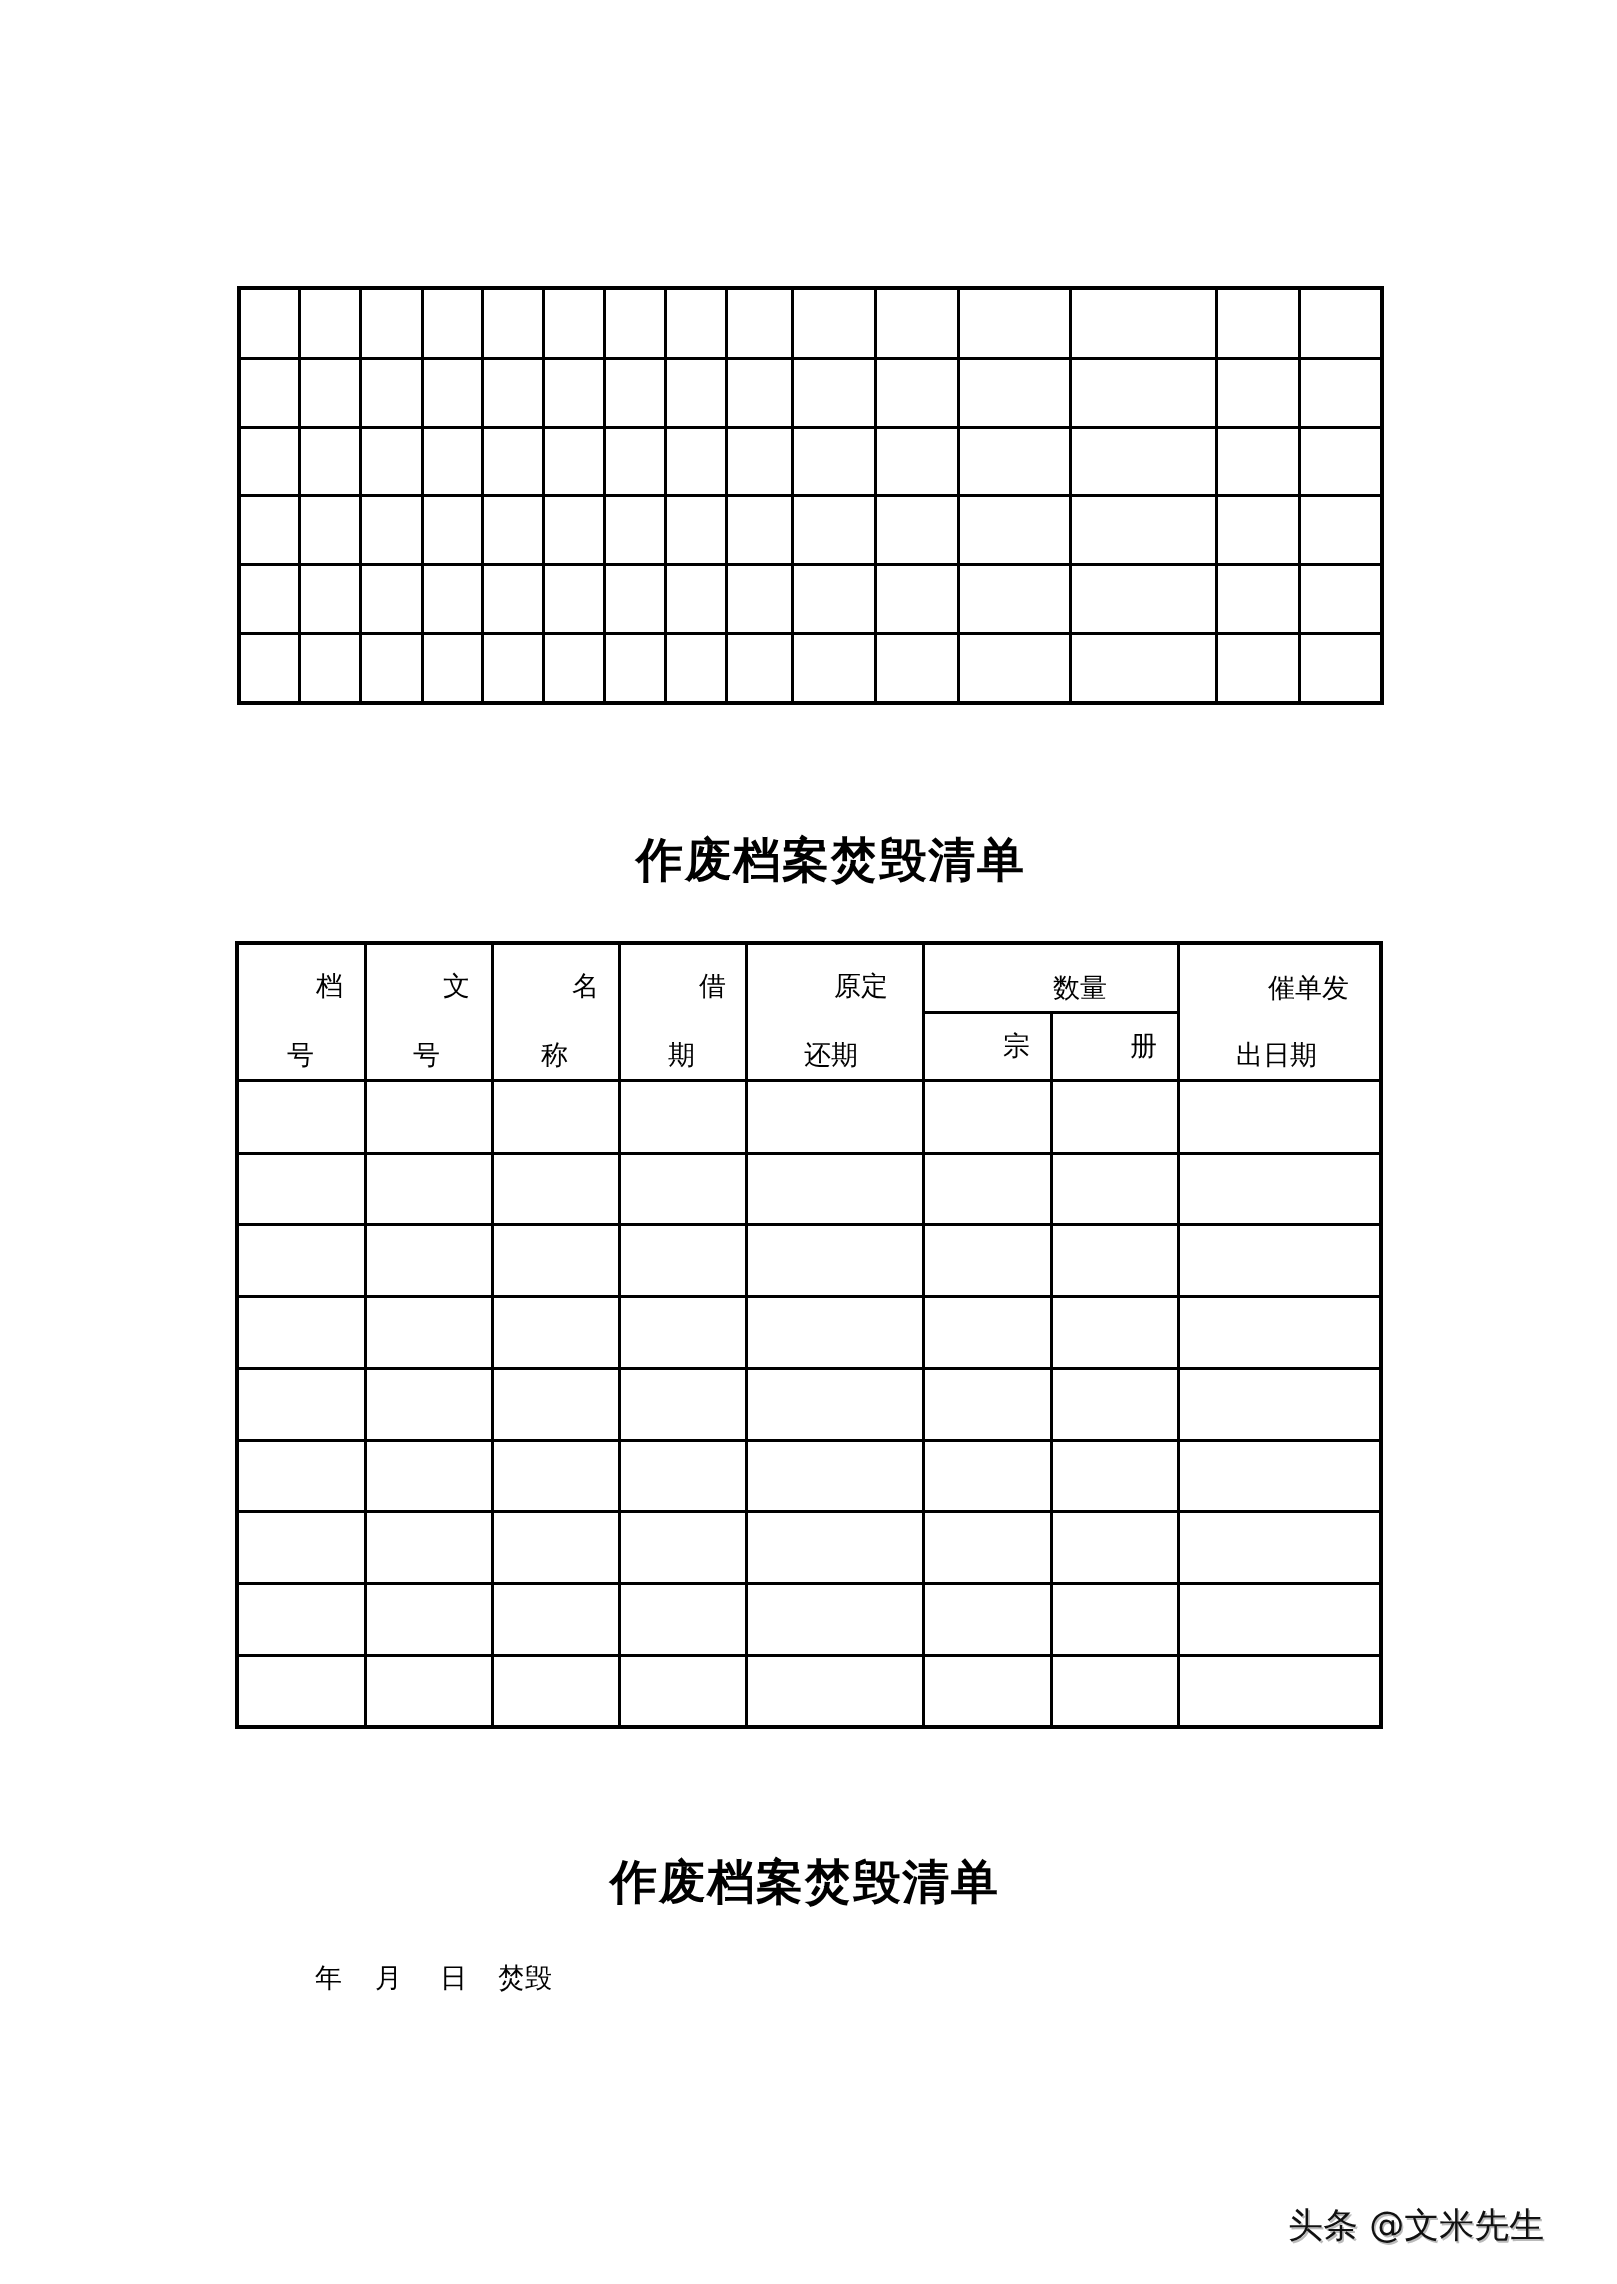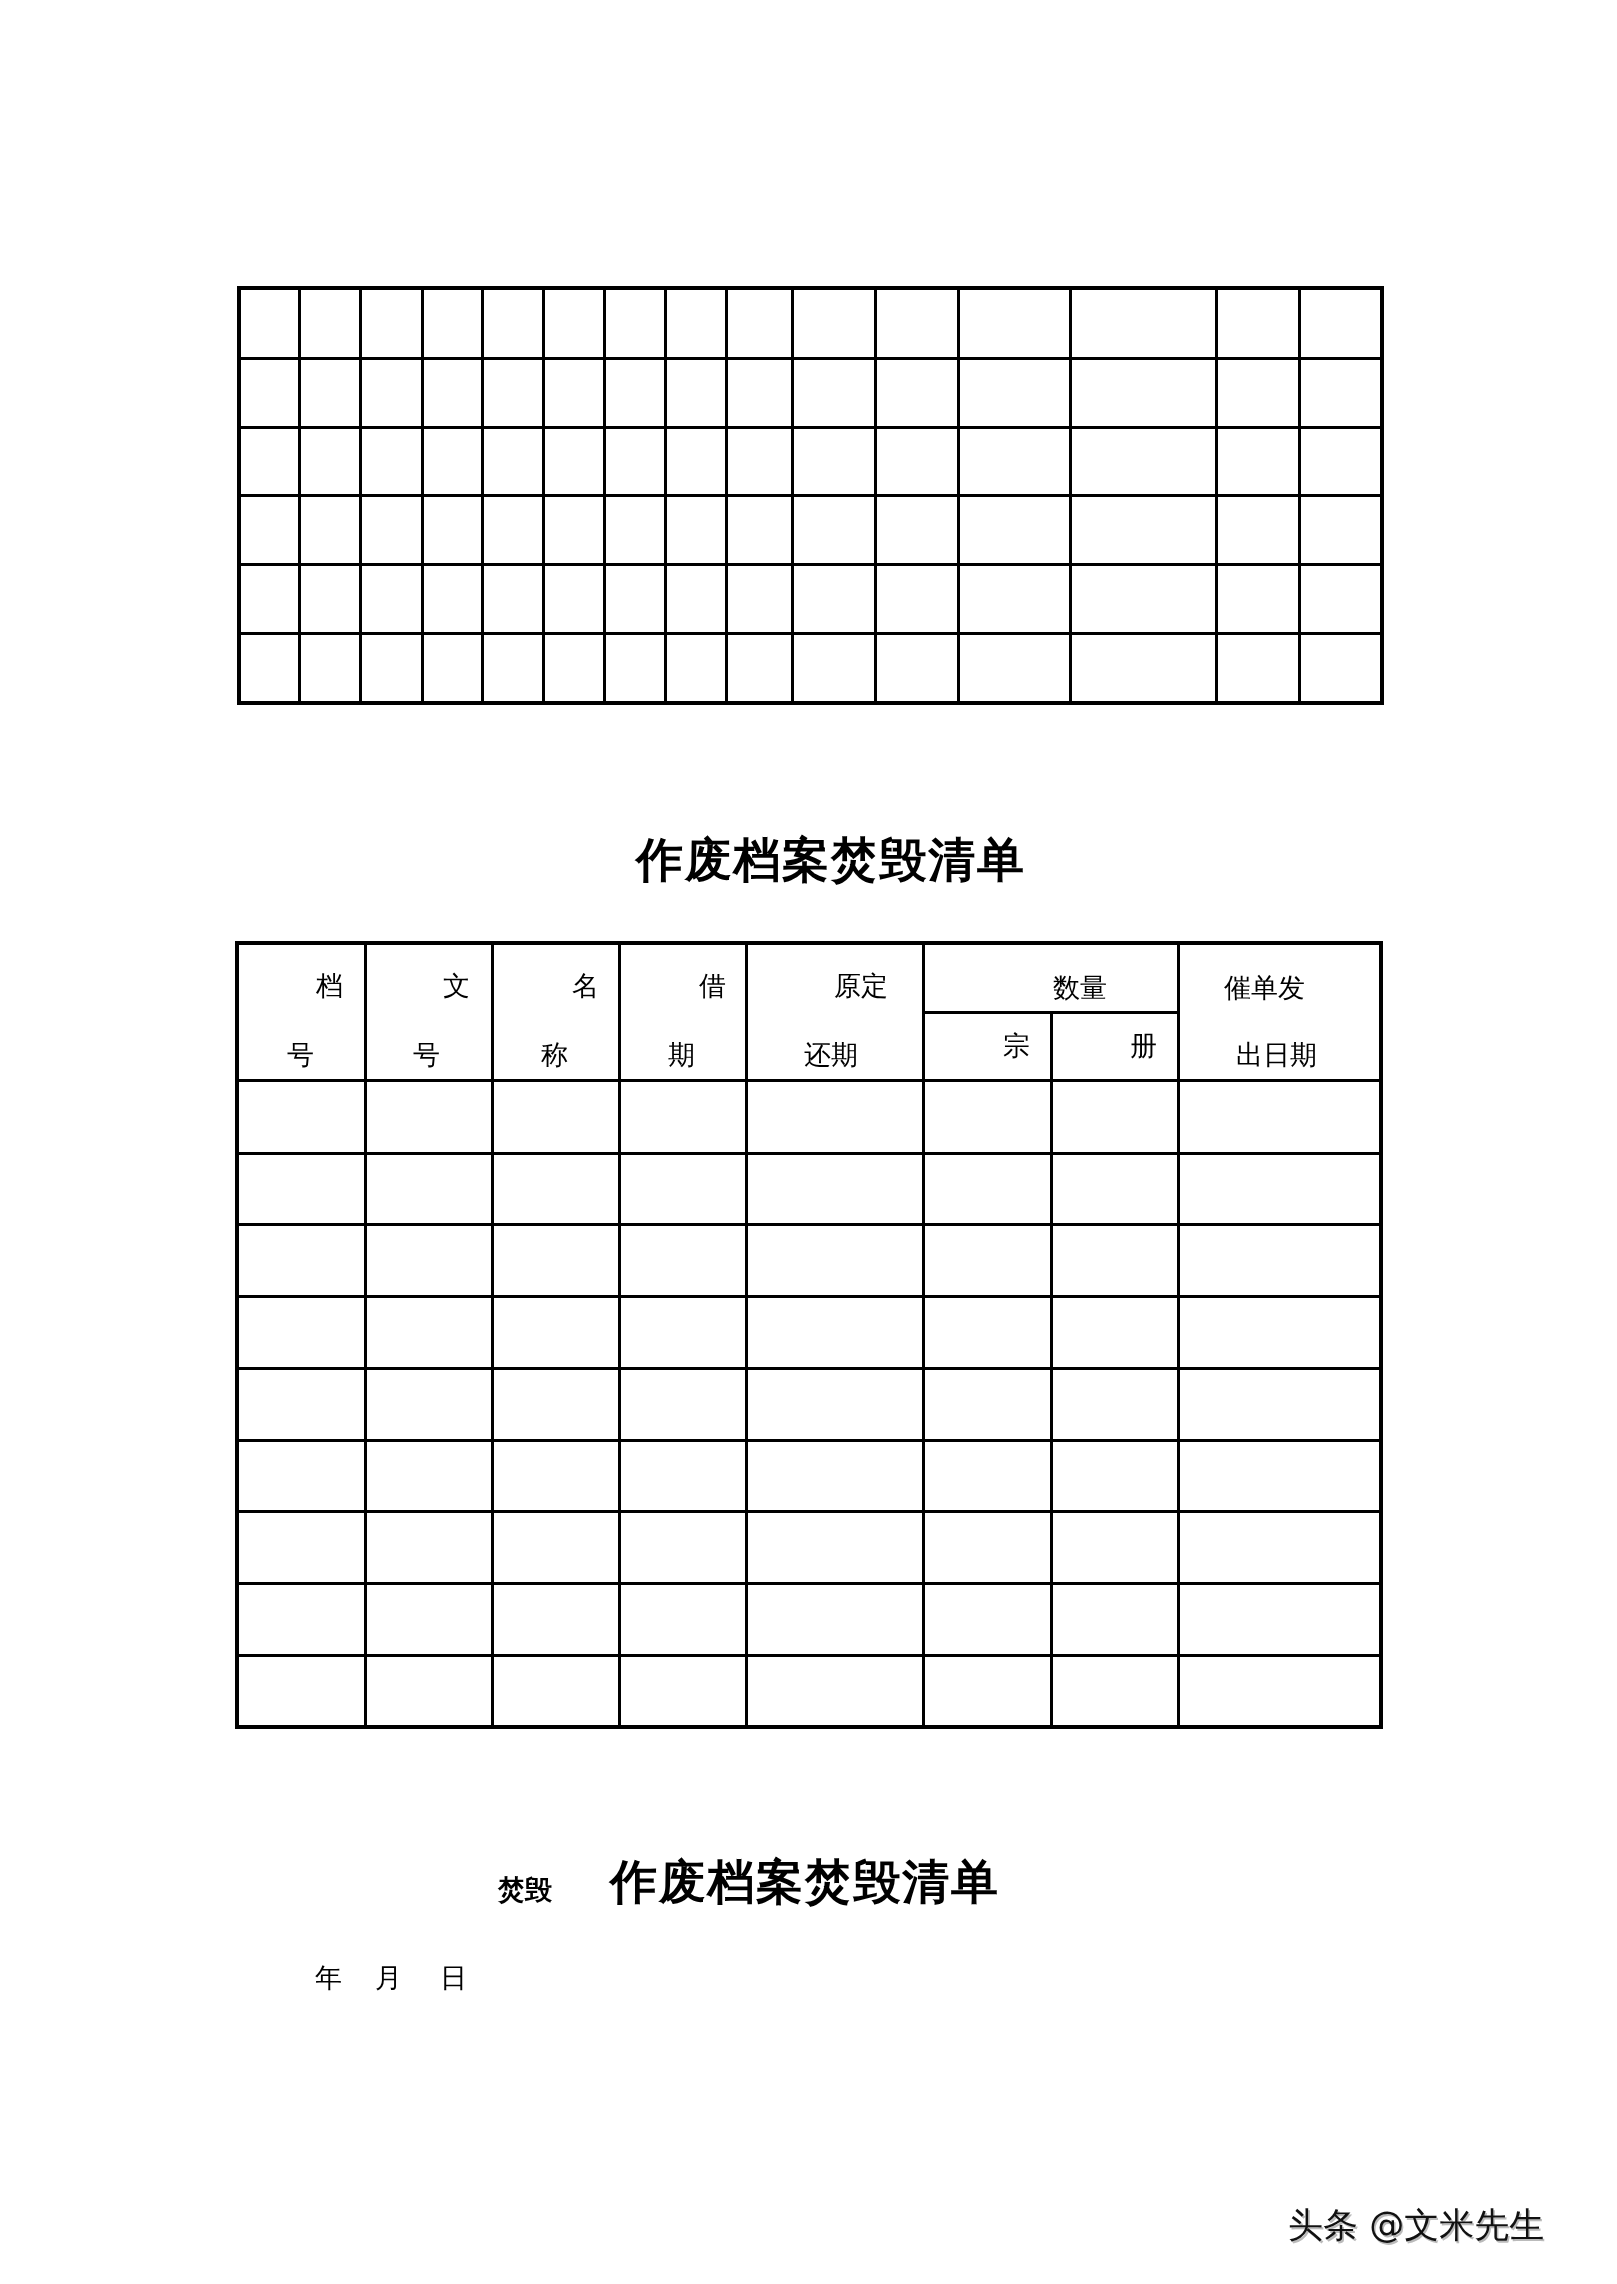--- a/index.html
+++ b/index.html
@@ -40,29 +40,29 @@
 <div class="hdr" style="left:699px; top:972px;">借</div>
 <div class="hdr" style="left:668px; top:1041px;">期</div>
 
 <div class="hdr" style="left:834px; top:972px;">原定</div>
 <div class="hdr" style="left:804px; top:1041px;">还期</div>
 
 <div class="hdr" style="left:1053px; top:974px;">数量</div>
 <div class="hdr" style="left:1003px; top:1032px;">宗</div>
 <div class="hdr" style="left:1130px; top:1032px;">册</div>
 
-<div class="hdr" style="left:1224px; top:974px;">催单发</div>
+<div class="hdr" style="left:1268px; top:974px;">催单发</div>
 <div class="hdr" style="left:1236px; top:1041px;">出日期</div>
 
 <div class="title" style="left:610px; top:1858px;">作废档案焚毁清单</div>
 
 <div class="dateline" style="left:315px; top:1964px;">年</div>
 <div class="dateline" style="left:375px; top:1964px;">月</div>
 <div class="dateline" style="left:440px; top:1964px;">日</div>
-<div class="dateline" style="left:498px; top:1876px;font-weight:bold;">焚毁</div>
+<div class="dateline" style="left:498px; top:1964px;">焚毁</div>
 
 <div class="watermark" style="left:1288px; top:2208px;">头条 @文米先生</div>
 
 <div class="frame" style="left: 237px; top: 286px; width: 1147px; height: 419px;"></div>
 <div class="vline" style="left: 298px; top: 288px; height: 415px;"></div>
 <div class="vline" style="left: 359px; top: 288px; height: 415px;"></div>
 <div class="vline" style="left: 421px; top: 288px; height: 415px;"></div>
 <div class="vline" style="left: 481px; top: 288px; height: 415px;"></div>
 <div class="vline" style="left: 542px; top: 288px; height: 415px;"></div>
 <div class="vline" style="left: 603px; top: 288px; height: 415px;"></div>

